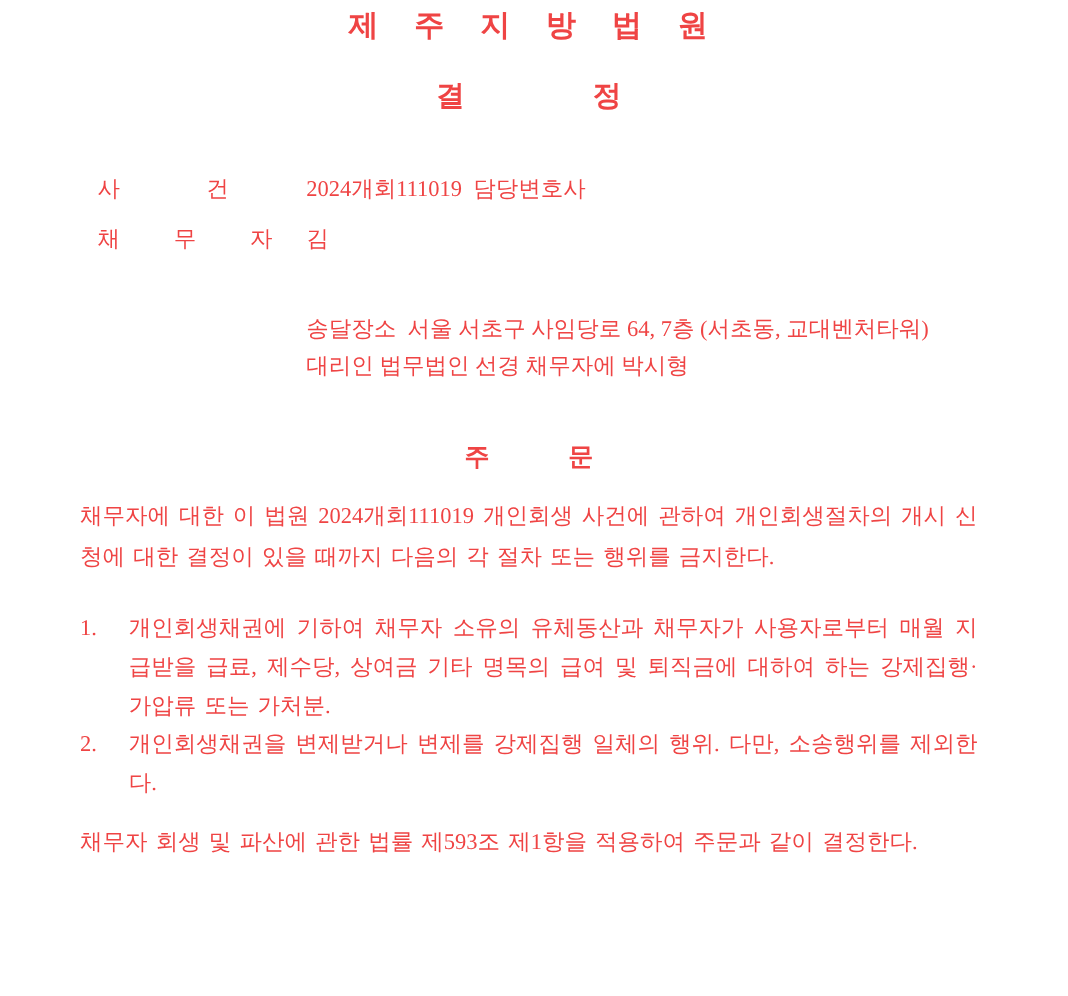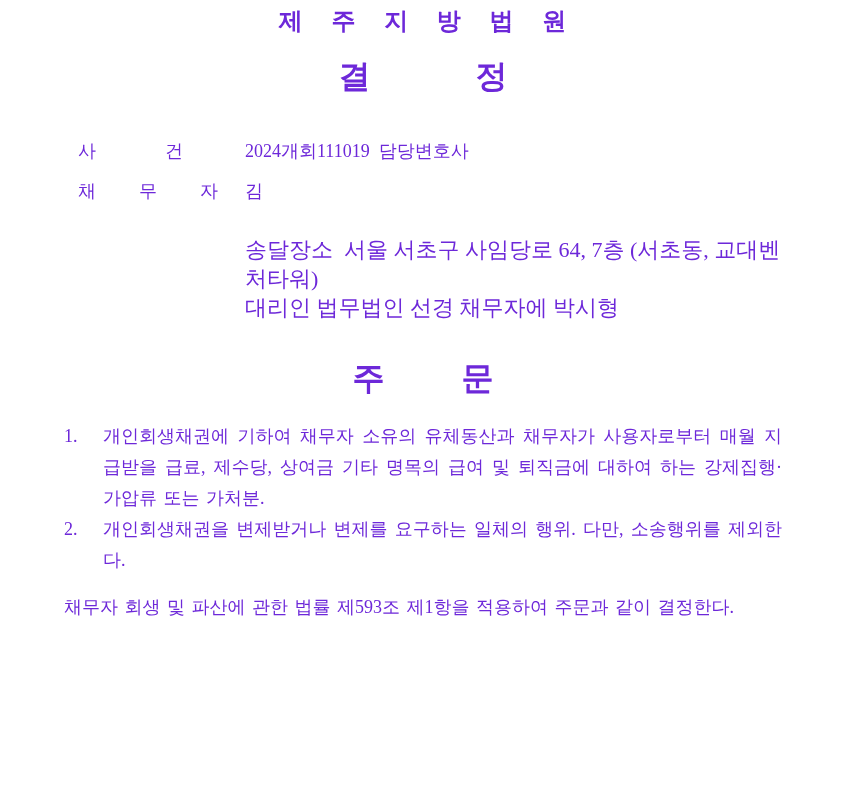--- a/index.html
+++ b/index.html
@@ -2,41 +2,41 @@
 <html><head>
 <meta charset="utf-8">
 <style>
   * { box-sizing: border-box; }
   html, body { margin: 0; padding: 0; background: #ffffff; }
   .page {
     width: 854px;
     height: 797px;
     margin: 0;
     background: #ffffff;
-    color: #6d28d9;
+    color: #ef4444;
     font-family: "Liberation Serif", "DejaVu Serif", serif;
     padding: 4px 72px 10px 64px;
     display: flex;
     flex-direction: column;
     overflow: hidden;
   }
   .court-name {
     font-family: "Liberation Sans", "DejaVu Sans", sans-serif;
     font-weight: bold;
     font-size: 24px;
     text-align: center;
     word-spacing: 20px;
     letter-spacing: 1px;
     margin: 2px 0 0 0;
     line-height: 30px;
   }
   .doc-title {
     font-family: "Liberation Sans", "DejaVu Sans", sans-serif;
     font-weight: bold;
-    font-size: 32px;
+    font-size: 23px;
     text-align: center;
     word-spacing: 96px;
     margin: 25px 0 0 0;
     line-height: 30px;
   }
   .case-block { margin-top: 47px; }
   .case-row {
     display: grid;
     grid-template-columns: 167px 1fr;
     margin-left: 14px;
@@ -47,29 +47,29 @@
   .case-label {
     display: inline-block;
     text-align: justify;
     text-align-last: justify;
   }
   .case-label.w-case { width: 105px; }
   .case-label.w-debtor { width: 140px; }
   .case-value { white-space: pre-wrap; }
   .address-block {
     margin-left: 181px;
-    margin-top: 17px;
-    font-size: 22px;
+    margin-top: 31px;
+    font-size: 18px;
     line-height: 29px;
   }
   .address-line { white-space: pre-wrap; }
   .section-heading {
-    font-family: Liberation Mono, monospace;
+    font-family: Liberation Serif, serif;
     font-weight: bold;
-    font-size: 32px;
+    font-size: 20px;
     text-align: center;
     word-spacing: 58px;
     line-height: 30px;
     margin: 0;
   }
   .heading-order { margin-top: 44px; }
   .heading-reason { margin-top: 32px; }
   .para {
     font-size: 18px;
     line-height: 33px;
@@ -119,29 +119,30 @@
     </div>
   </div>
 
   <div class="address-block">
     <div class="address-line">송달장소  서울 서초구 사임당로 64, 7층 (서초동, 교대벤처타워)</div>
     <div class="address-line">대리인 법무법인 선경 채무자에 박시형</div>
   </div>
 
   <h3 class="section-heading heading-order">주 문</h3>
 
+  <p class="para">채무자에 대한 이 법원 2024개회111019 개인회생 사건에 관하여 개인회생절차의 개시 신청에 대한 결정이 있을 때까지 다음의 각 절차 또는 행위를 금지한다.</p>
 
   <div class="order-list">
     <div class="list-item">
       <span class="item-number">1.</span>
       <span class="item-text">개인회생채권에 기하여 채무자 소유의 유체동산과 채무자가 사용자로부터 매월 지급받을 급료, 제수당, 상여금 기타 명목의 급여 및 퇴직금에 대하여 하는 강제집행·가압류 또는 가처분.</span>
     </div>
     <div class="list-item">
       <span class="item-number">2.</span>
-      <span class="item-text">개인회생채권을 변제받거나 변제를 요구하는 일체의 행위. 다만, 소송행위를 제외한다.</span>
+      <span class="item-text">개인회생채권을 변제받거나 변제를 강제집행 일체의 행위. 다만, 소송행위를 제외한다.</span>
     </div>
   </div>
 
 
   <p class="para">채무자 회생 및 파산에 관한 법률 제593조 제1항을 적용하여 주문과 같이 결정한다.</p>
 
 
 </div>
 
 </body></html>

